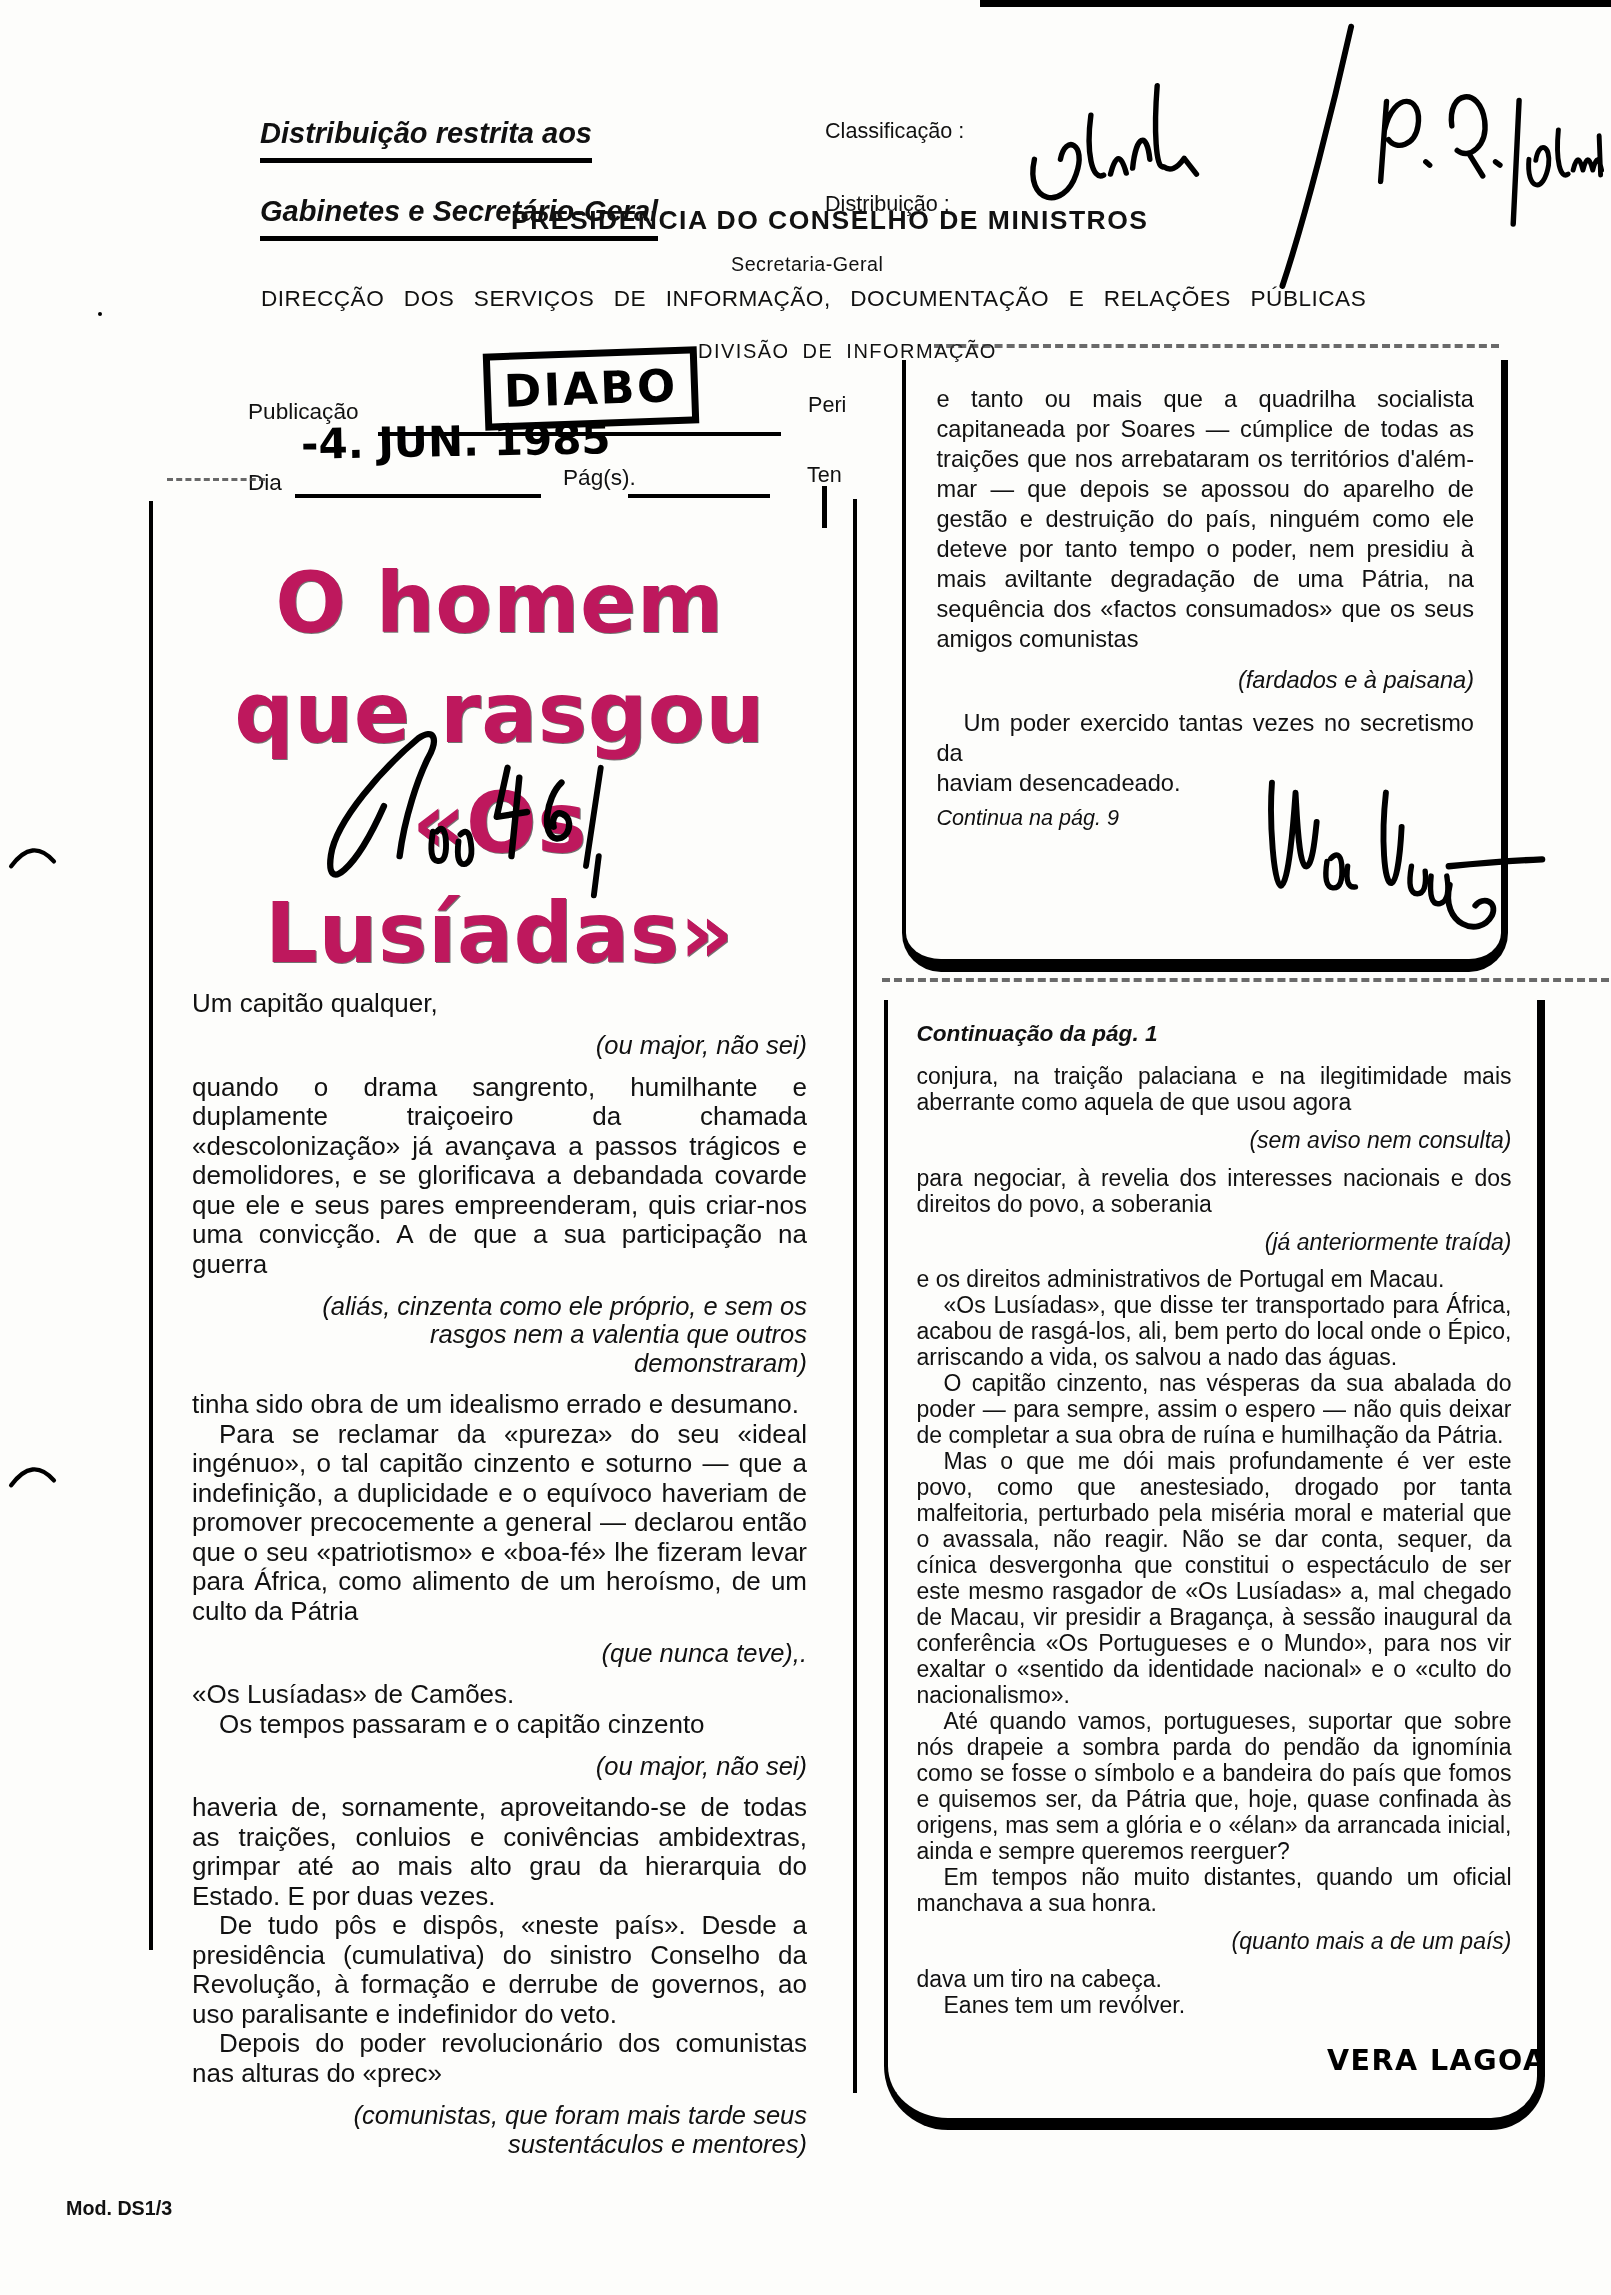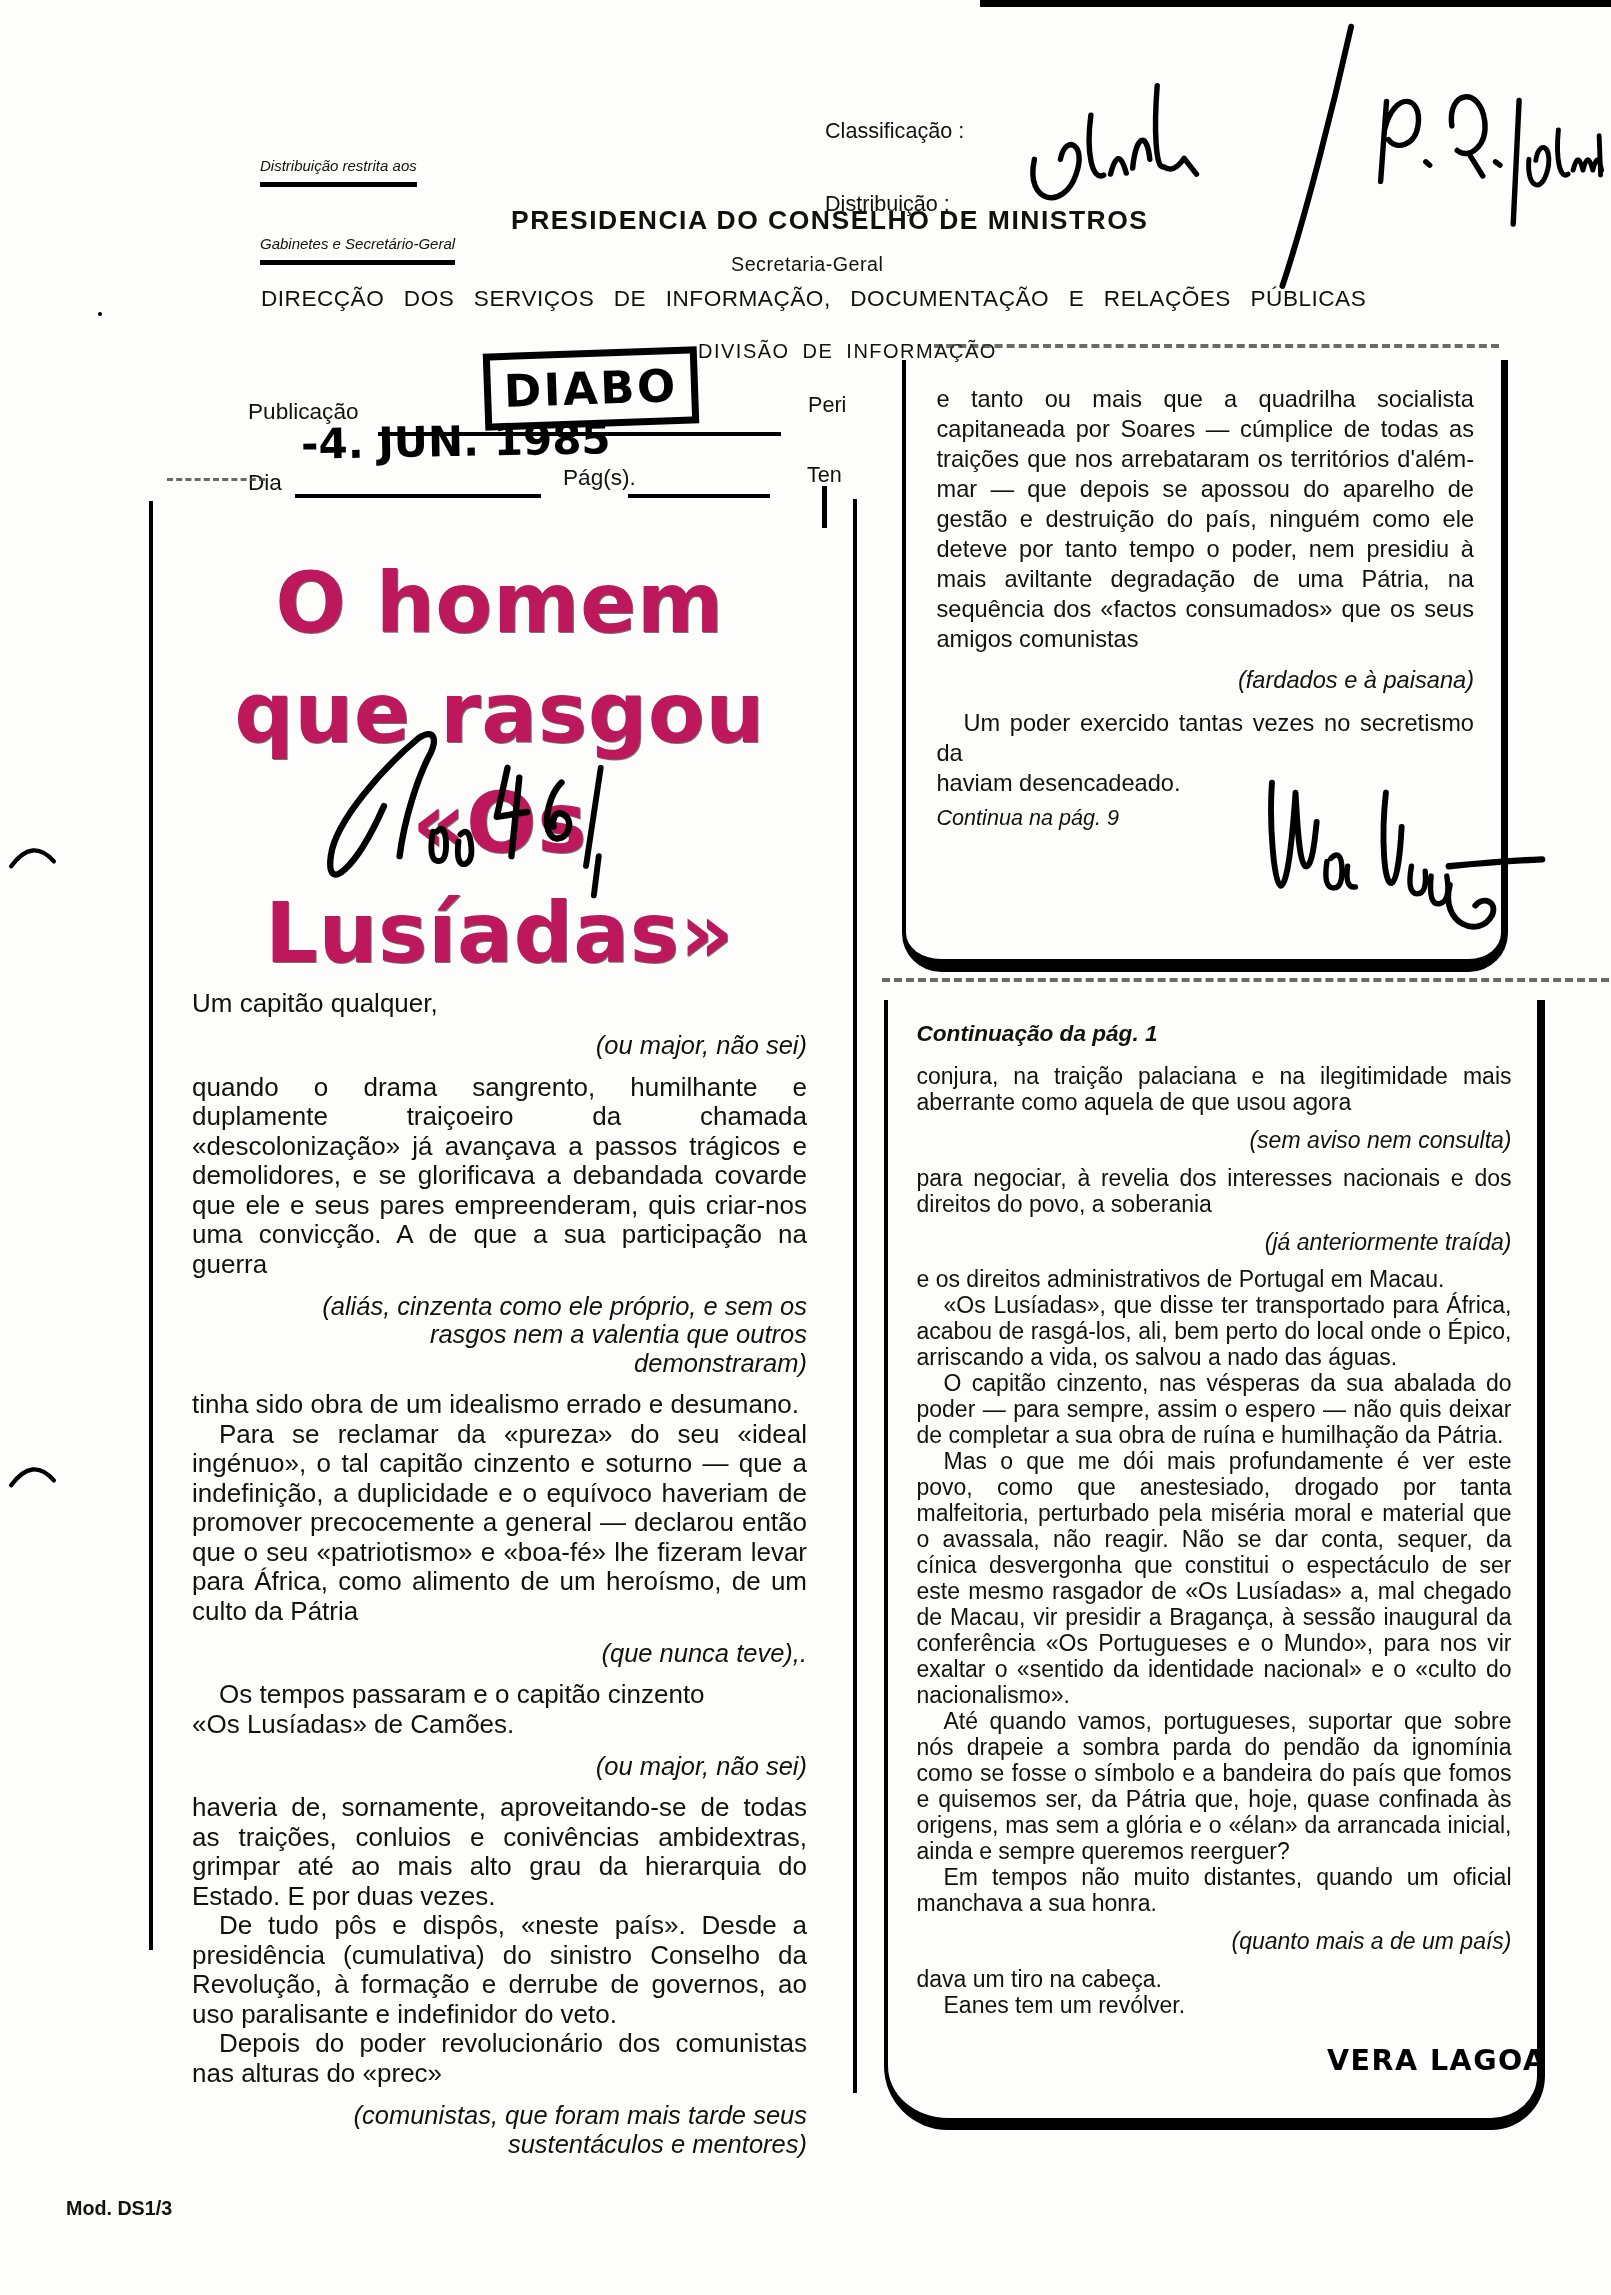--- a/index.html
+++ b/index.html
@@ -3,21 +3,21 @@
 <meta charset="utf-8">
 <style>
   html,body{margin:0;padding:0;}
   body{
     width:1612px;height:2295px;position:relative;overflow:hidden;
     background:#fdfdfb;color:#111;
     font-family:"Liberation Sans", sans-serif;
   }
   .abs{position:absolute;}
   
-  .restr{font-style:italic;font-weight:normal;font-size:15px;border-bottom:5.4px solid #000;padding-bottom:7.9px;margin-top:40px;}
+  .restr{font-style:italic;font-weight:bold;font-size:29px;border-bottom:5.4px solid #000;padding-bottom:7.9px;}
   .formlbl{font-size:22.6px;}
   .smalllbl{font-size:21.6px;}
   .org1{font-size:26.5px;font-weight:bold;letter-spacing:1.5px;}
   .org2{font-size:19.7px;letter-spacing:0.5px;}
   .org3{font-size:22.6px;letter-spacing:0.5px;word-spacing:12.8px;}
   .org4{font-size:20px;letter-spacing:1.5px;word-spacing:5.9px;}
   .rule{border-bottom:4.9px solid #000;height:0;}
   
   .stamp{
     border:7.9px solid #000;padding:4.9px 12.8px;transform:rotate(-2deg);
@@ -118,22 +118,22 @@
     <div>que rasgou</div>
     <div>«Os Lusíadas»</div>
   </div>
   <p class="lead para">Um capitão qualquer,</p>
   <p class="aside">(ou major, não sei)</p>
   <p class="para">quando o drama sangrento, humilhante e duplamente traiçoeiro da chamada «descolonização» já avançava a passos trágicos e demolidores, e se glorificava a debandada covarde que ele e seus pares empreenderam, quis criar-nos uma convicção. A de que a sua participação na guerra</p>
   <p class="aside">(aliás, cinzenta como ele próprio, e sem os rasgos nem a valentia que outros demonstraram)</p>
   <p class="para">tinha sido obra de um idealismo errado e desumano.</p>
   <p class="para ind">Para se reclamar da «pureza» do seu «ideal ingénuo», o tal capitão cinzento e soturno — que a indefinição, a duplicidade e o equívoco haveriam de promover precocemente a general — declarou então que o seu «patriotismo» e «boa-fé» lhe fizeram levar para África, como alimento de um heroísmo, de um culto da Pátria</p>
   <p class="aside">(que nunca teve),.</p>
+  <p class="para">«Os Lusíadas» de Camões.</p>
   <p class="para ind">Os tempos passaram e o capitão cinzento</p>
-  <p class="para">«Os Lusíadas» de Camões.</p>
   <p class="aside">(ou major, não sei)</p>
   <p class="para">haveria de, sornamente, aproveitando-se de todas as traições, conluios e conivências ambidextras, grimpar até ao mais alto grau da hierarquia do Estado. E por duas vezes.</p>
   <p class="para ind">De tudo pôs e dispôs, «neste país». Desde a presidência (cumulativa) do sinistro Conselho da Revolução, à formação e derrube de governos, ao uso paralisante e indefinidor do veto.</p>
   <p class="para ind">Depois do poder revolucionário dos comunistas nas alturas do «prec»</p>
   <p class="aside">(comunistas, que foram mais tarde seus sustentáculos e mentores)</p>
 </div>
 
 <svg class="abs scrawl" style="left:310px;top:708px;" width="295" height="206" viewBox="0 0 600 420">
   <path d="M150,200 C92,330 30,382 42,300 C52,230 150,120 220,62 C252,40 262,62 240,102 C220,142 192,222 182,302" stroke-width="13"></path>
   <path d="M250,252 q-10,58 10,60 q20,2 16,-46 q-4,-30 -18,-14 M302,272 q-6,50 14,46 q18,-8 10,-50 q-5,-25 -20,-10" stroke-width="12"></path>

